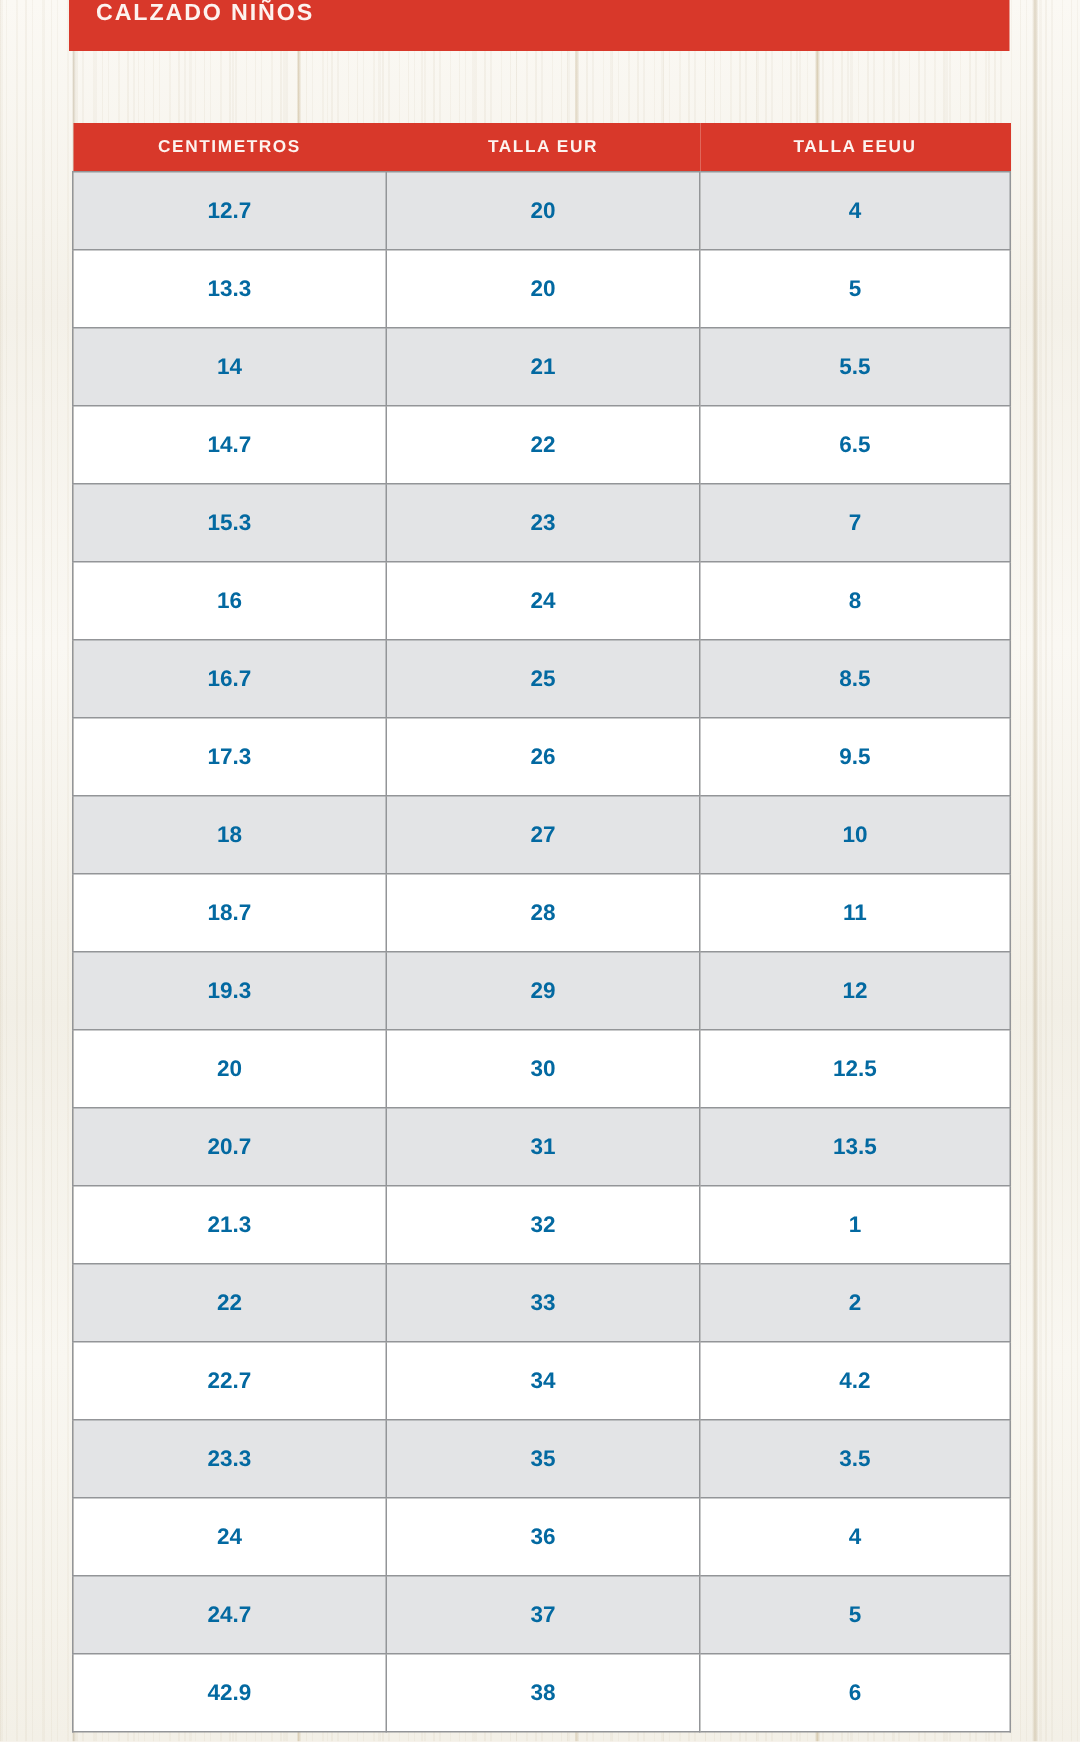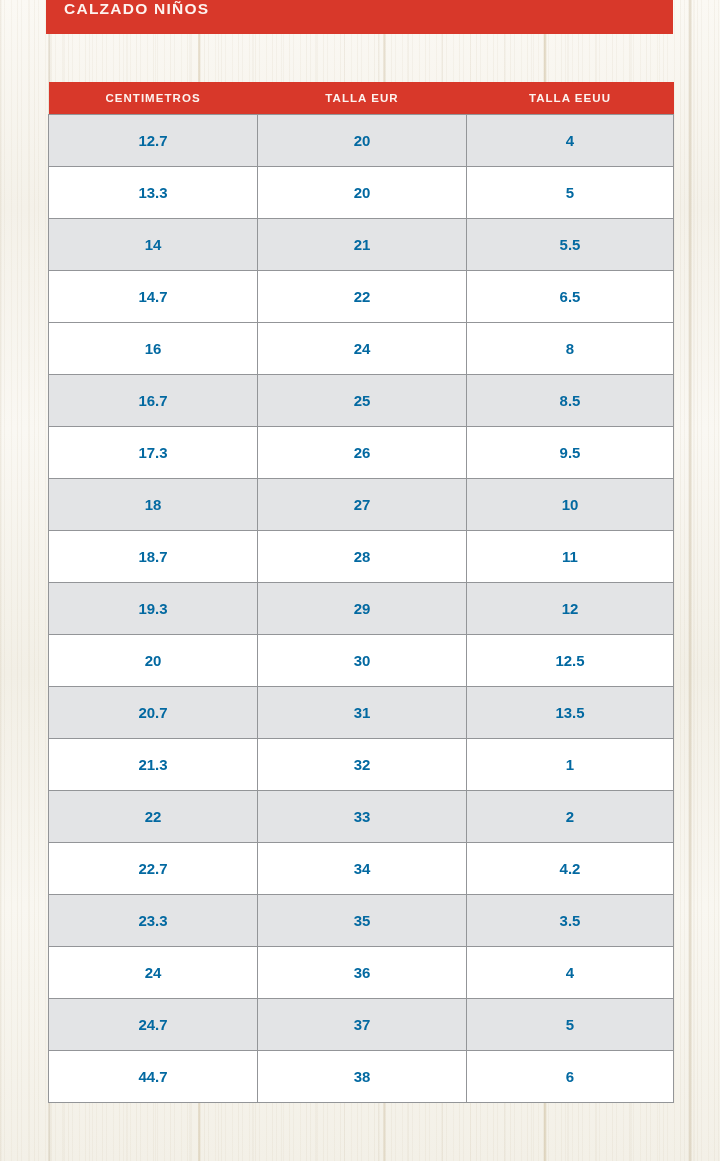--- a/index.html
+++ b/index.html
@@ -177,20 +177,25 @@
       <tr class="row-shaded">
         <td>14</td>
         <td>21</td>
         <td>5.5</td>
       </tr>
       <tr class="row-plain">
         <td>14.7</td>
         <td>22</td>
         <td>6.5</td>
       </tr>
+      <tr class="row-shaded">
+        <td>15.3</td>
+        <td>23</td>
+        <td>7</td>
+      </tr>
       <tr class="row-plain">
         <td>16</td>
         <td>24</td>
         <td>8</td>
       </tr>
       <tr class="row-shaded">
         <td>16.7</td>
         <td>25</td>
         <td>8.5</td>
       </tr>
@@ -248,18 +253,18 @@
         <td>24</td>
         <td>36</td>
         <td>4</td>
       </tr>
       <tr class="row-shaded">
         <td>24.7</td>
         <td>37</td>
         <td>5</td>
       </tr>
       <tr class="row-plain">
-        <td>44.7</td>
+        <td>42.9</td>
         <td>38</td>
         <td>6</td>
       </tr>
     </tbody>
 </table>
 
 </body></html>

